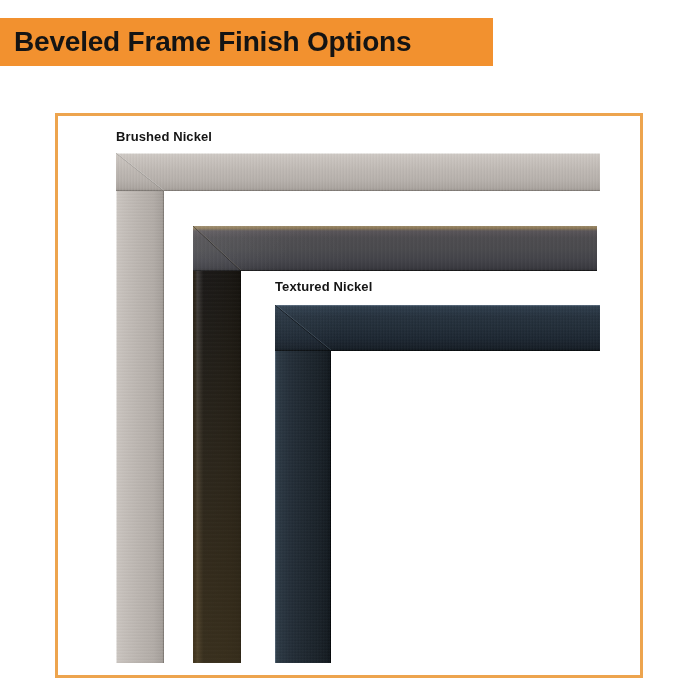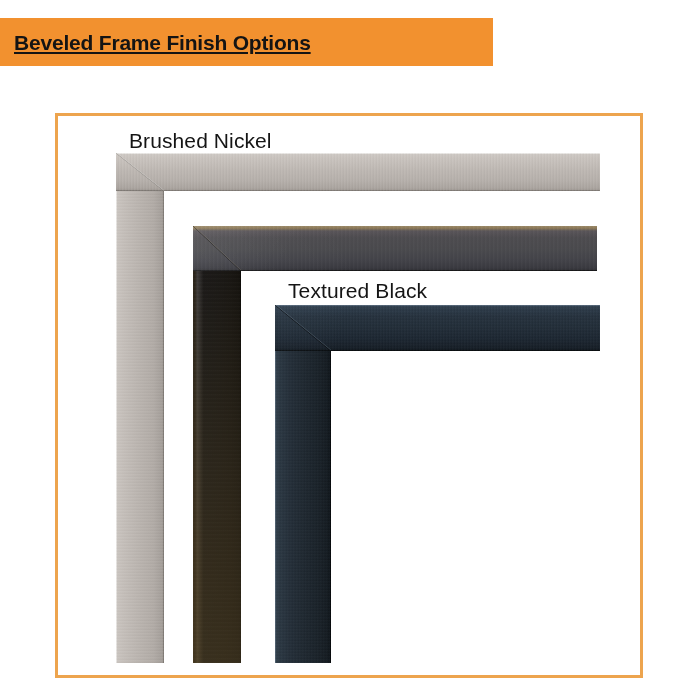--- a/index.html
+++ b/index.html
@@ -24,27 +24,26 @@
     top: 18px;
     width: 493px;
     height: 48px;
     background: #F2912F;
     display: flex;
     align-items: center;
     box-sizing: border-box;
     padding-left: 14px;
   }
   #header-title {
-    font-size: 21px;
+    font-size: 28px;
     font-weight: bold;
     color: #141414;
     letter-spacing: -0.2px;
     line-height: 1;
     white-space: nowrap;
-    text-decoration: underline;
   }
 
   
   #content-frame {
     position: absolute;
     left: 55px;
     top: 113px;
     width: 588px;
     height: 565px;
     border: 3px solid #EDA44E;
@@ -57,28 +56,27 @@
     position: absolute;
     left: 0;
     top: 0;
     right: 0;
     bottom: 0;
   }
 
   
   .swatch-label {
     position: absolute;
-    font-size: 21px;
-    font-weight: normal;
+    font-size: 13px;
+    font-weight: bold;
     color: #151515;
     white-space: nowrap;
     letter-spacing: 0.1px;
     line-height: 1;
     z-index: 40;
-    margin-left: 13px;
   }
   #label-nickel { left: 58px;  top: 14px; }
   #label-bronze { left: 137px; top: 87px; }
   #label-black  { left: 217px; top: 164px; }
 
   
   .frame-sample {
     position: absolute;
     z-index: 10;
   }
@@ -305,16 +303,16 @@
     </div>
 
     <div id="sample-black" class="frame-sample">
       <div id="black-left" class="frame-arm"></div>
       <div id="black-top" class="frame-arm"></div>
       <svg id="black-mitre" class="mitre" viewBox="0 0 56 46" preserveAspectRatio="none">
         <line x1="0" y1="0" x2="56" y2="46" stroke="rgba(0,0,0,0.55)" stroke-width="1" vector-effect="non-scaling-stroke"></line>
         <line x1="1" y1="0" x2="57" y2="46" stroke="rgba(150,172,195,0.26)" stroke-width="1" vector-effect="non-scaling-stroke"></line>
       </svg>
     </div>
-    <span id="label-black" class="swatch-label">Textured Black</span>
+    <span id="label-black" class="swatch-label">Textured Nickel</span>
 
   </div>
 </div>
 
 </body></html>

